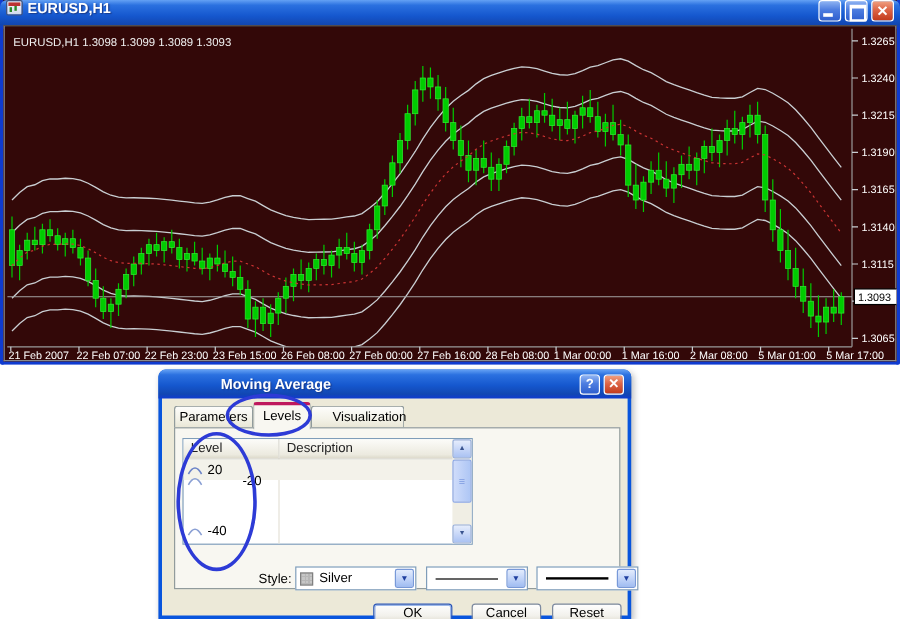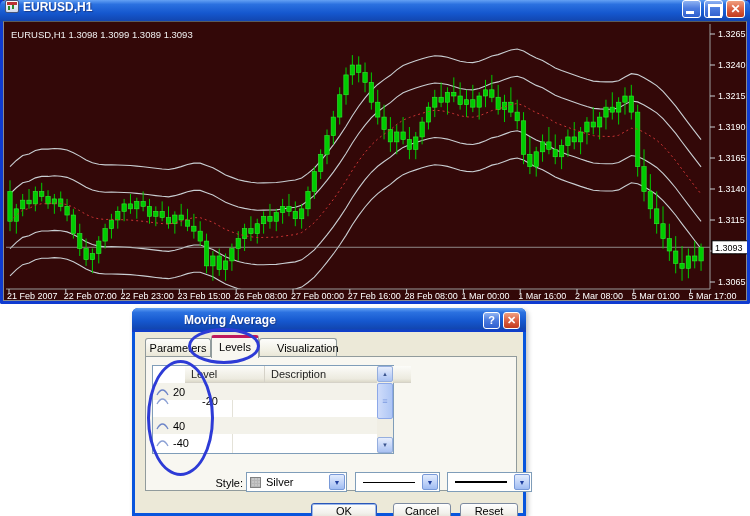--- a/index.html
+++ b/index.html
@@ -40,21 +40,21 @@
 
   .tab { position:absolute; top:27px; height:19px; background:linear-gradient(180deg,#fdfdfb,#f2f1e6 60%,#e8e5d4);
     border:1px solid #919b9c; border-bottom:none; border-radius:3px 3px 0 0; font-size:11px; color:#000;
     text-align:center; line-height:18px; cursor:pointer; }
   .tab.active { top:24px; height:23px; background:#f8f7f1; border-top:3px solid #be185d; z-index:3; line-height:19px; }
   #tab-panel { position:absolute; left:10px; top:45px; width:372px; height:135px; background:#f8f7f1;
     border:1px solid #919b9c; z-index:2; }
 
   #levels-list { position:absolute; left:6px; top:8px; width:242px; height:89px; background:#fff; border:1px solid #7f9db9; }
   .hdr { position:absolute; top:0; height:17px; background:linear-gradient(180deg,#fcfcf9,#eceadf 80%,#dcd9ca);
-    border-right:1px solid #d5d2c8; border-bottom:1px solid #d5d2c8; font-size:11px; color:#222; padding:2px 0 0 6px;margin-left:32px; }
+    border-right:1px solid #d5d2c8; border-bottom:1px solid #d5d2c8; font-size:11px; color:#222; padding:2px 0 0 6px; }
   .lrow { position:absolute; left:0; width:225px; height:17px; font-size:11px; color:#000; display:flex; align-items:center; cursor:default; }
   .lrow.alt { background:#f3f2ea; }
   .lrow .curve { margin:0 4px 0 3px; }
   .colsep { position:absolute; left:79px; top:17px; bottom:0; width:1px; background:#e4e2d8; }
 
   #list-scroll { position:absolute; right:0; top:0; width:16px; height:87px; background:#f0eeE4; }
   .sbtn { position:absolute; left:0; width:16px; height:16px; border:1px solid #95aede; border-radius:2px;
     background:linear-gradient(180deg,#e6edfc,#c2d3f7 60%,#aac2f2); font-size:6px; color:#3a548f; text-align:center; line-height:14px; cursor:pointer; }
   #scroll-thumb { position:absolute; left:0; top:17px; width:16px; height:36px; border:1px solid #8cа8e8; border:1px solid #8ca8e8; border-radius:2px;
     background:linear-gradient(90deg,#cfdcfa,#aec6f5); cursor:pointer; }
@@ -401,26 +401,20 @@
               <path d="M1 8 Q 6.5 -2 12 8" stroke="#6c84c8" stroke-width="1.3" fill="none"></path>
             </svg>
           <span>20</span>
         </div>
         <div class="lrow" style="top:26px;gap:29px;">
           <svg class="curve" width="13" height="10">
               <path d="M1 8 Q 6.5 -2 12 8" stroke="#8ba0d4" stroke-width="1.3" fill="none"></path>
             </svg>
           <span>-20</span>
         </div>
-        <div class="lrow alt" style="top:51px;">
-          <svg class="curve" width="13" height="10">
-              <path d="M1 8 Q 6.5 -2 12 8" stroke="#6c84c8" stroke-width="1.3" fill="none"></path>
-            </svg>
-          <span>40</span>
-        </div>
         <div class="lrow" style="top:68px;">
           <svg class="curve" width="13" height="10">
               <path d="M1 8 Q 6.5 -2 12 8" stroke="#8ba0d4" stroke-width="1.3" fill="none"></path>
             </svg>
           <span>-40</span>
         </div>
 
         <div id="list-scroll">
           <div class="sbtn" style="top:0;">▲</div>
           <div id="scroll-thumb"></div>

